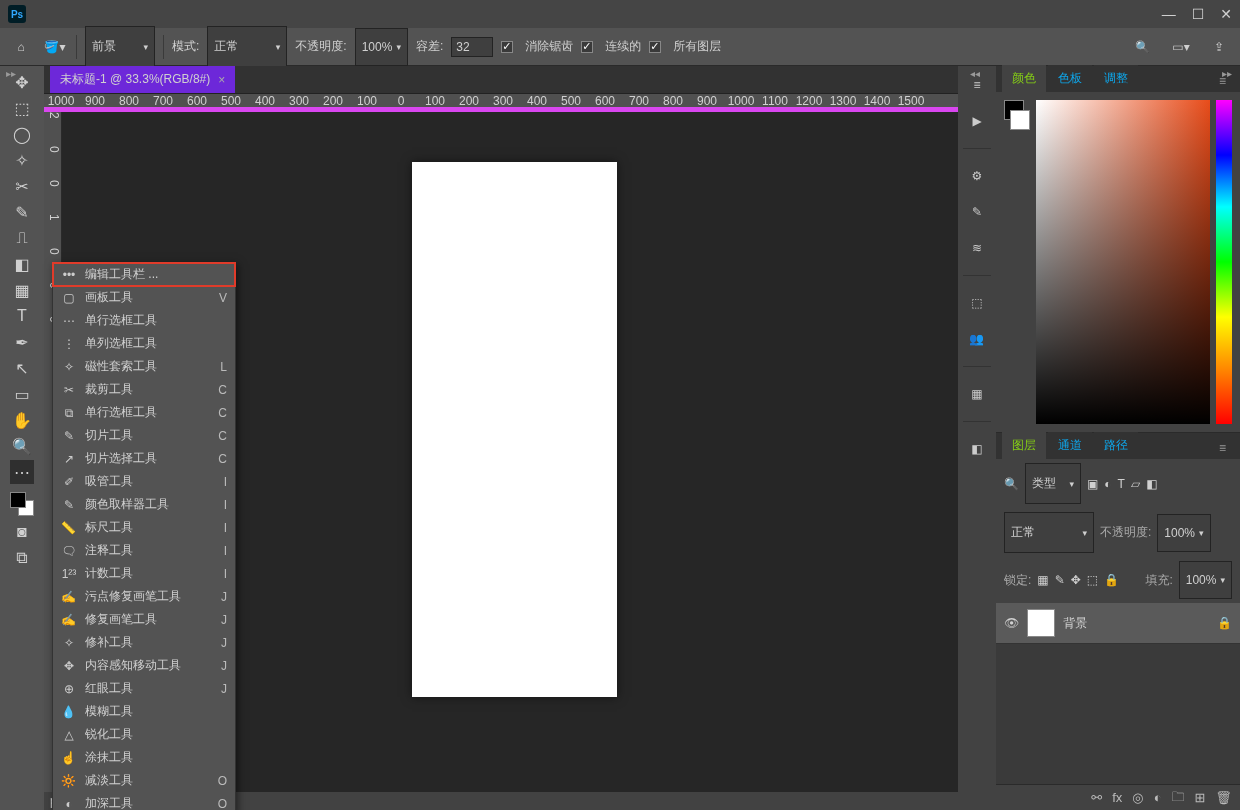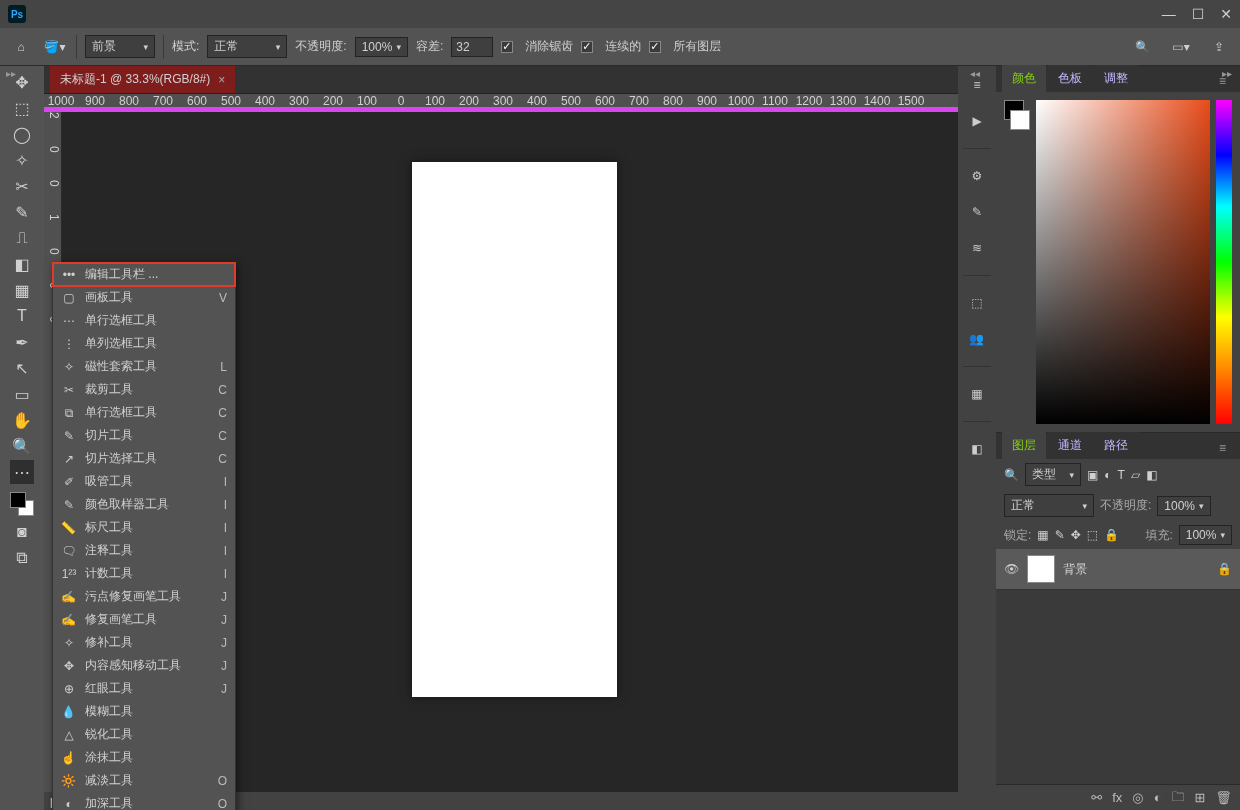--- a/index.html
+++ b/index.html
@@ -4,57 +4,57 @@
 <style>
 *{margin:0;padding:0;box-sizing:border-box;font-family:"Microsoft YaHei",sans-serif;font-size:12px;color:#d0d0d0;user-select:none}
 body{background:#323232;width:1240px;height:810px;overflow:hidden;position:relative}
 .menubar{height:28px;background:#454545;display:flex;align-items:center;padding:0 8px}
 .ps-logo{width:18px;height:18px;background:#001d26;border-radius:3px;display:flex;align-items:center;justify-content:center;color:#31a8ff;font-weight:bold;font-size:10px;margin-right:12px}
 .menubar .mi{padding:0 8px;cursor:pointer}
 .winctl{margin-left:auto;display:flex;gap:16px}
 .winctl span{cursor:pointer;font-size:14px}
 .optbar{height:38px;background:#535353;display:flex;align-items:center;padding:0 8px;gap:8px;border-bottom:1px solid #2a2a2a}
 .icn{width:26px;height:26px;display:flex;align-items:center;justify-content:center;cursor:pointer}
-.dd{background:#3f3f3f;border:1px solid #232323;padding:2px 6px;min-width:70px;display:flex;align-items:center;justify-content:space-between;cursor:pointer}
+.dd{background:#3f3f3f;border:1px solid #232323;padding:11px 6px;min-width:70px;display:flex;align-items:center;justify-content:space-between;cursor:pointer}
 .dd::after{content:"▾";font-size:9px;margin-left:4px}
 .ifld{background:#3f3f3f;border:1px solid #232323;padding:2px 4px;width:42px}
 .cb{display:flex;align-items:center;gap:12px;cursor:pointer}
 .cb .box{width:12px;height:12px;border:1px solid #888;background:#3a3a3a;position:relative}
 .cb.on .box::after{content:"✓";position:absolute;top:-2px;left:0;font-size:11px;color:#fff}
 .sep{width:1px;height:24px;background:#3a3a3a}
 .body{display:flex;height:744px}
 .toolbar{width:44px;background:#535353;display:flex;flex-direction:column;align-items:center;padding-top:4px;gap:2px}
 .tool{width:24px;height:24px;display:flex;align-items:center;justify-content:center;cursor:pointer;position:relative;font-size:16px}
 .tool.sel{background:#2f2f2f}
 .swatch{margin-top:4px;position:relative;width:28px;height:28px}
 .swatch .fg{position:absolute;width:16px;height:16px;background:#000;border:1px solid #888;top:2px;left:2px;z-index:2}
 .swatch .bg{position:absolute;width:16px;height:16px;background:#fff;border:1px solid #888;bottom:2px;right:2px}
 .tabbar{height:28px;background:#323232;display:flex;align-items:center;padding-left:6px;border-bottom:1px solid #222}
-.tab{background:#7f1d1d;padding:5px 10px;display:flex;align-items:center;gap:8px;cursor:pointer}
+.tab{background:#6d28d9;padding:5px 10px;display:flex;align-items:center;gap:8px;cursor:pointer}
 .tab .x{cursor:pointer;color:#aaa}
 .canvasarea{flex:1;display:flex;flex-direction:column;background:#262626;position:relative}
 .ruler-h{height:18px;background:#505050;border-bottom:5px solid #d946ef;display:flex;font-size:9px;color:#aaa;overflow:hidden}
 .ruler-h span{width:34px;text-align:center;flex-shrink:0}
 .workspace{flex:1;display:flex}
 .ruler-v{width:18px;background:#505050;border-right:1px solid #2a2a2a;display:flex;flex-direction:column;font-size:9px;color:#aaa;overflow:hidden}
 .ruler-v span{height:34px;writing-mode:vertical-rl}
 .cvs{flex:1;position:relative;background:#262626}
 .doc{position:absolute;left:350px;top:50px;width:205px;height:535px;background:#fff;box-shadow:0 0 10px rgba(0,0,0,.5)}
 .ctxmenu{position:absolute;left:52px;top:262px;width:184px;background:#535353;border:1px solid #333;z-index:50;box-shadow:2px 2px 8px rgba(0,0,0,.5)}
 .ctxmenu .row{display:flex;align-items:center;padding:3px 8px;gap:8px;cursor:pointer}
 .ctxmenu .row.hl{outline:2px solid #e03b2a;outline-offset:-1px}
 .ctxmenu .ri{width:16px;text-align:center;font-size:12px;color:#ccc}
 .ctxmenu .sc{margin-left:auto;color:#bbb}
 .dockstrip{width:38px;background:#424242;display:flex;flex-direction:column;align-items:center;padding-top:8px;gap:14px}
 .dockstrip .di{width:22px;height:22px;display:flex;align-items:center;justify-content:center;cursor:pointer;color:#ccc}
 .dockstrip .dsep{height:1px;width:28px;background:#333;margin:2px 0}
 .panels{width:244px;background:#424242;display:flex;flex-direction:column}
 .ptabs{height:26px;display:flex;align-items:flex-end;background:#323232;padding:0 6px;gap:2px}
 .ptab{padding:5px 10px;background:#424242;cursor:pointer;color:#84cc16}
-.ptab.off{background:#323232;color:#c4b5fd}
+.ptab.off{background:#323232;color:#0ea5e9}
 .pmopt{margin-left:auto;padding:4px 8px;cursor:pointer;color:#999}
 .colorpanel{height:340px;display:flex;padding:8px;gap:6px}
 .csw{display:flex;flex-direction:column;gap:4px}
 .csw .c1{width:20px;height:20px;background:#000;border:1px solid #888}
 .csw .c2{width:20px;height:20px;background:#fff;border:1px solid #888;margin-left:6px;margin-top:-14px}
 .gradbox{flex:1;background:linear-gradient(to bottom,transparent 0%,#000 100%),linear-gradient(to right,#fff 0%,#e84c1a 100%);position:relative}
 .hue{width:16px;background:linear-gradient(to bottom,#f0f 0%,#00f 17%,#0ff 33%,#0f0 50%,#ff0 67%,#f80 83%,#f00 100%)}
 .layerspanel{flex:1;display:flex;flex-direction:column;border-top:1px solid #2a2a2a}
 .lprow{display:flex;align-items:center;padding:4px 8px;gap:6px;background:#424242}
 .lprow .lbl{color:#aaa}

